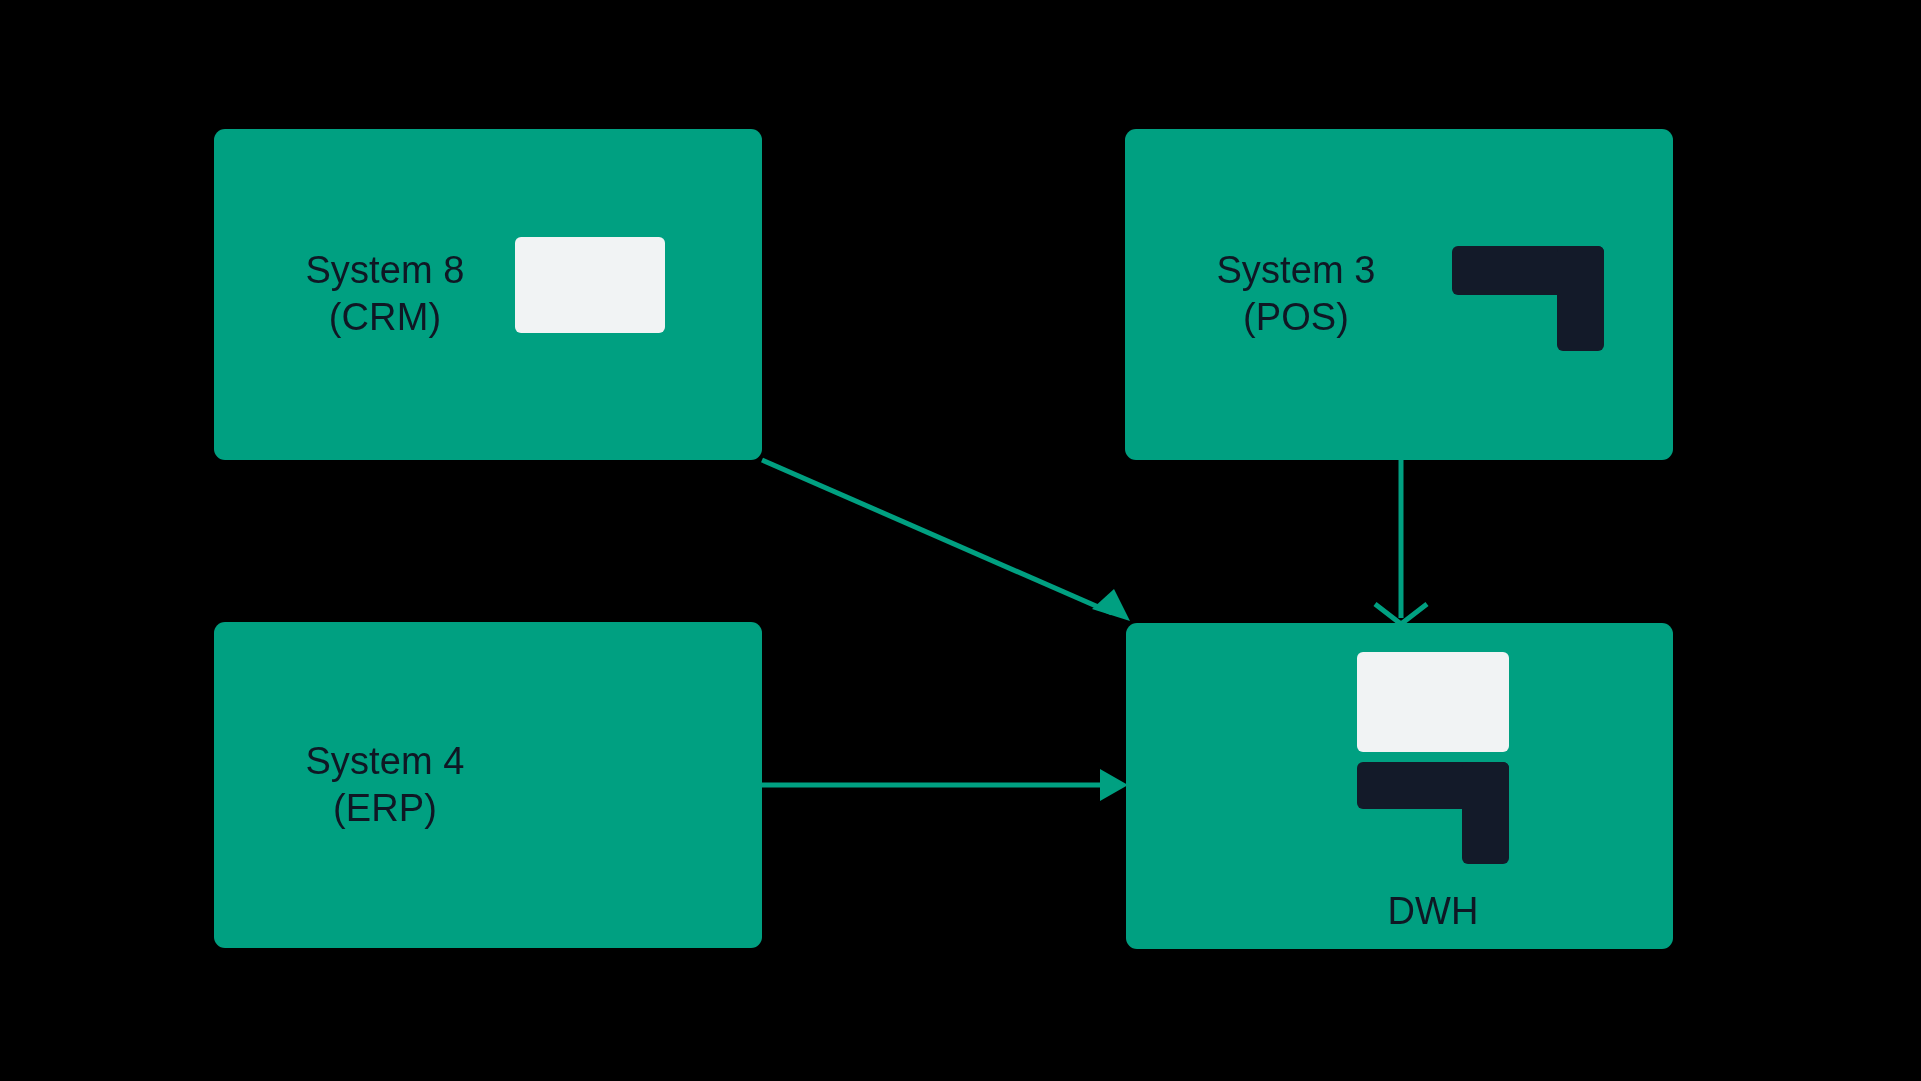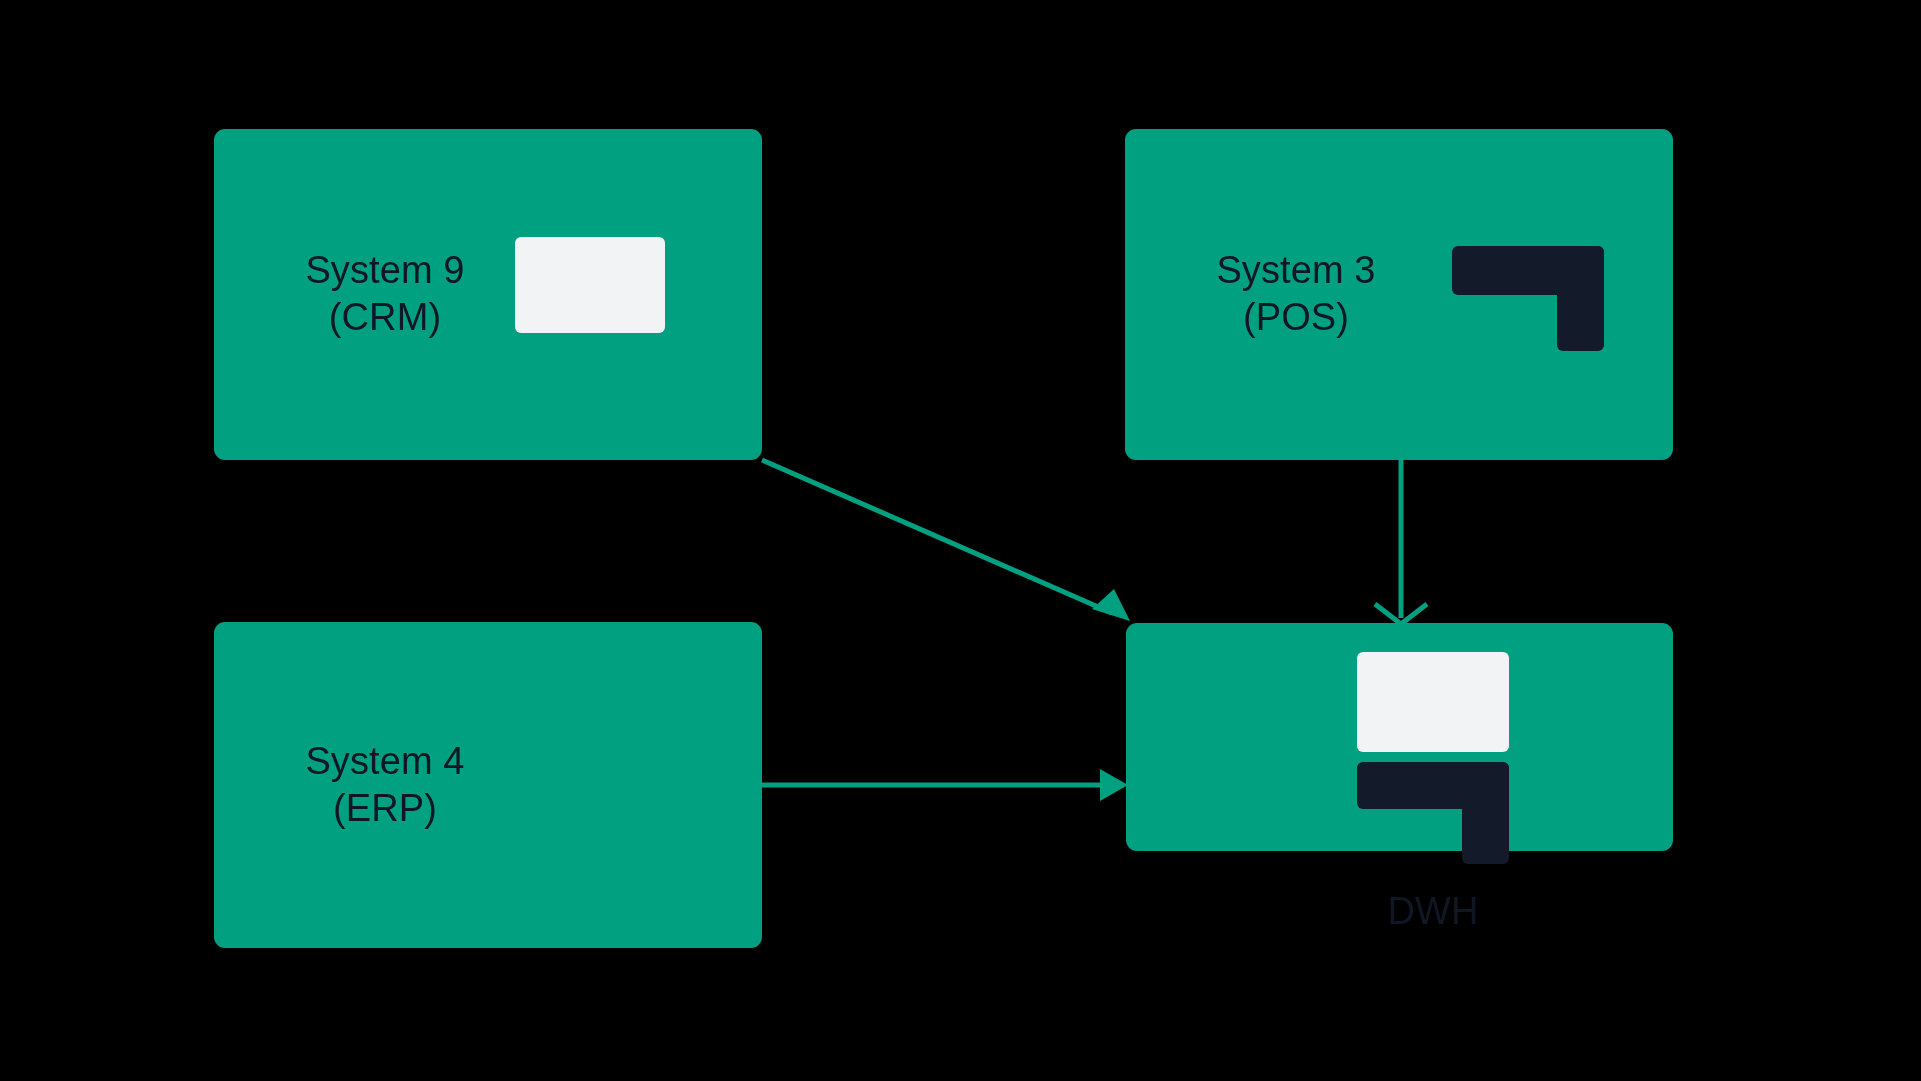--- a/index.html
+++ b/index.html
@@ -79,40 +79,40 @@
     text-align: center;
     letter-spacing: 0.1px;
   }
 </style>
 </head>
 <body>
 
 <div id="canvas">
 
   <div class="node" style="left:214px; top:129px; width:548px; height:331px;">
-    <div class="node-label" style="left:46px; top:118px; width:250px;">System 9
+    <div class="node-label" style="left:46px; top:118px; width:250px;">System 8
 (CRM)</div>
     <div class="glyph-rect" style="left:301px; top:108px; width:150px; height:96px;"></div>
   </div>
 
   <div class="node" style="left:1125px; top:129px; width:548px; height:331px;">
     <div class="node-label" style="left:46px; top:118px; width:250px;">System 3
 (POS)</div>
     <div class="glyph-corner" style="left:327px; top:117px; width:152px; height:105px;">
       <div class="bar-h" style="width:152px; height:49px;"></div>
       <div class="bar-v" style="left:105px; top:0px; width:47px; height:105px;"></div>
     </div>
   </div>
 
   <div class="node" style="left:214px; top:622px; width:548px; height:326px;">
     <div class="node-label" style="left:46px; top:116px; width:250px;">System 4
 (ERP)</div>
   </div>
 
-  <div class="node" style="left:1126px; top:623px; width:547px; height:228px;">
+  <div class="node" style="left:1126px; top:623px; width:547px; height:326px;">
     <div class="glyph-rect" style="left:231px; top:29px; width:152px; height:100px;"></div>
     <div class="glyph-corner" style="left:231px; top:139px; width:152px; height:102px;">
       <div class="bar-h" style="width:152px; height:47px;"></div>
       <div class="bar-v" style="left:105px; top:0px; width:47px; height:102px;"></div>
     </div>
     <div class="dwh-caption" style="left:157px; top:265px; width:300px;">DWH</div>
   </div>
 
   <svg class="arrow-layer" viewBox="0 0 1921 1081" width="1921" height="1081">
 

